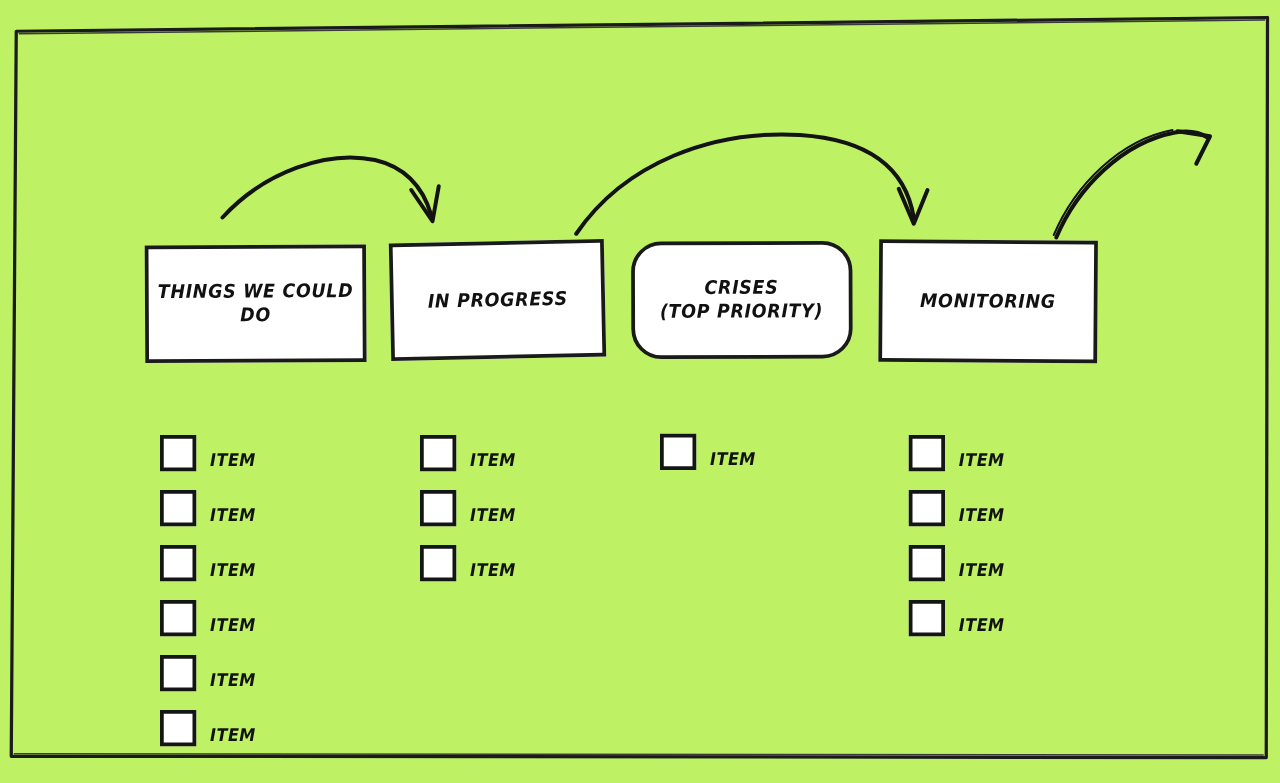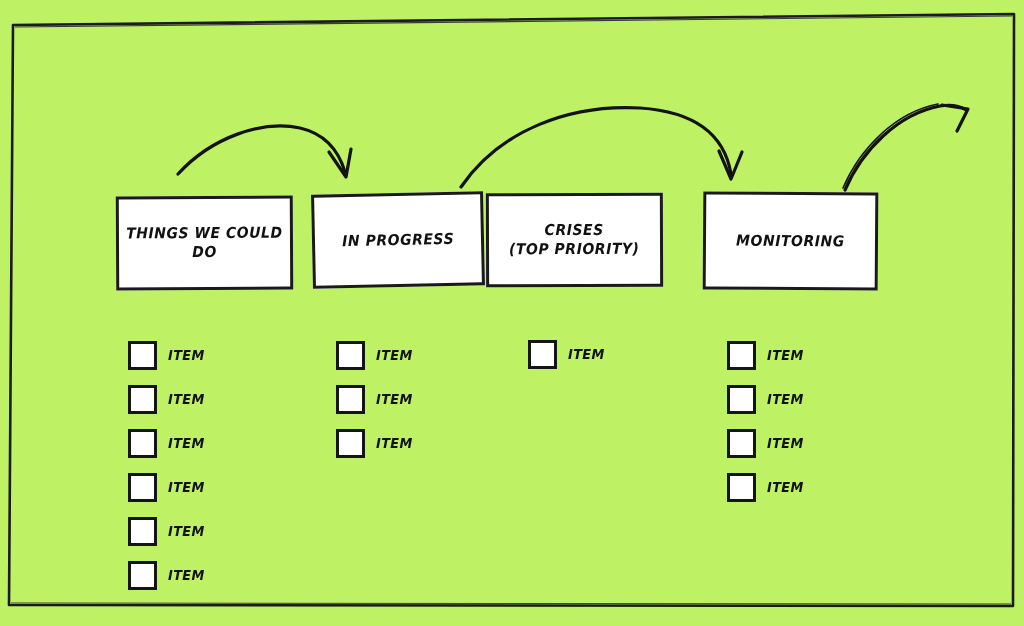--- a/index.html
+++ b/index.html
@@ -60,21 +60,21 @@
     transform: scaleX(0.93);
   }
 
   
   .col-list {
     position: absolute;
   }
   .list-item {
     position: relative;
     display: flex;
-    align-items: center;
+    align-items: flex-end;
     height: 44px;
   }
   .checkbox {
     width: 29px;
     height: 29px;
     border: 3px solid #151515;
     background: #ffffff;
     box-sizing: border-box;
     flex: 0 0 auto;
   }
@@ -123,21 +123,21 @@
   </svg>
 
   <div class="col-box" style="left:116px; top:196px; width:177px; height:94px; transform:rotate(-0.3deg);">
     <span class="col-title">THINGS WE COULD DO</span>
   </div>
 
   <div class="col-box" style="left:312px; top:193px; width:172px; height:94px; transform:rotate(-1.2deg);">
     <span class="col-title">IN PROGRESS</span>
   </div>
 
-  <div class="col-box" style="left:486px; top:193px; width:177px; height:94px; transform:rotate(-0.2deg);">
+  <div class="col-box" style="left:505px; top:193px; width:177px; height:94px; transform:rotate(-0.2deg);border-radius:24px;">
     <span class="col-title">CRISES
 (TOP PRIORITY)</span>
   </div>
 
   <div class="col-box" style="left:703px; top:192px; width:175px; height:98px; transform:rotate(0.4deg);">
     <span class="col-title">MONITORING</span>
   </div>
 
   <div class="col-list" style="left:128px; top:333px;">
     <div class="list-item">

